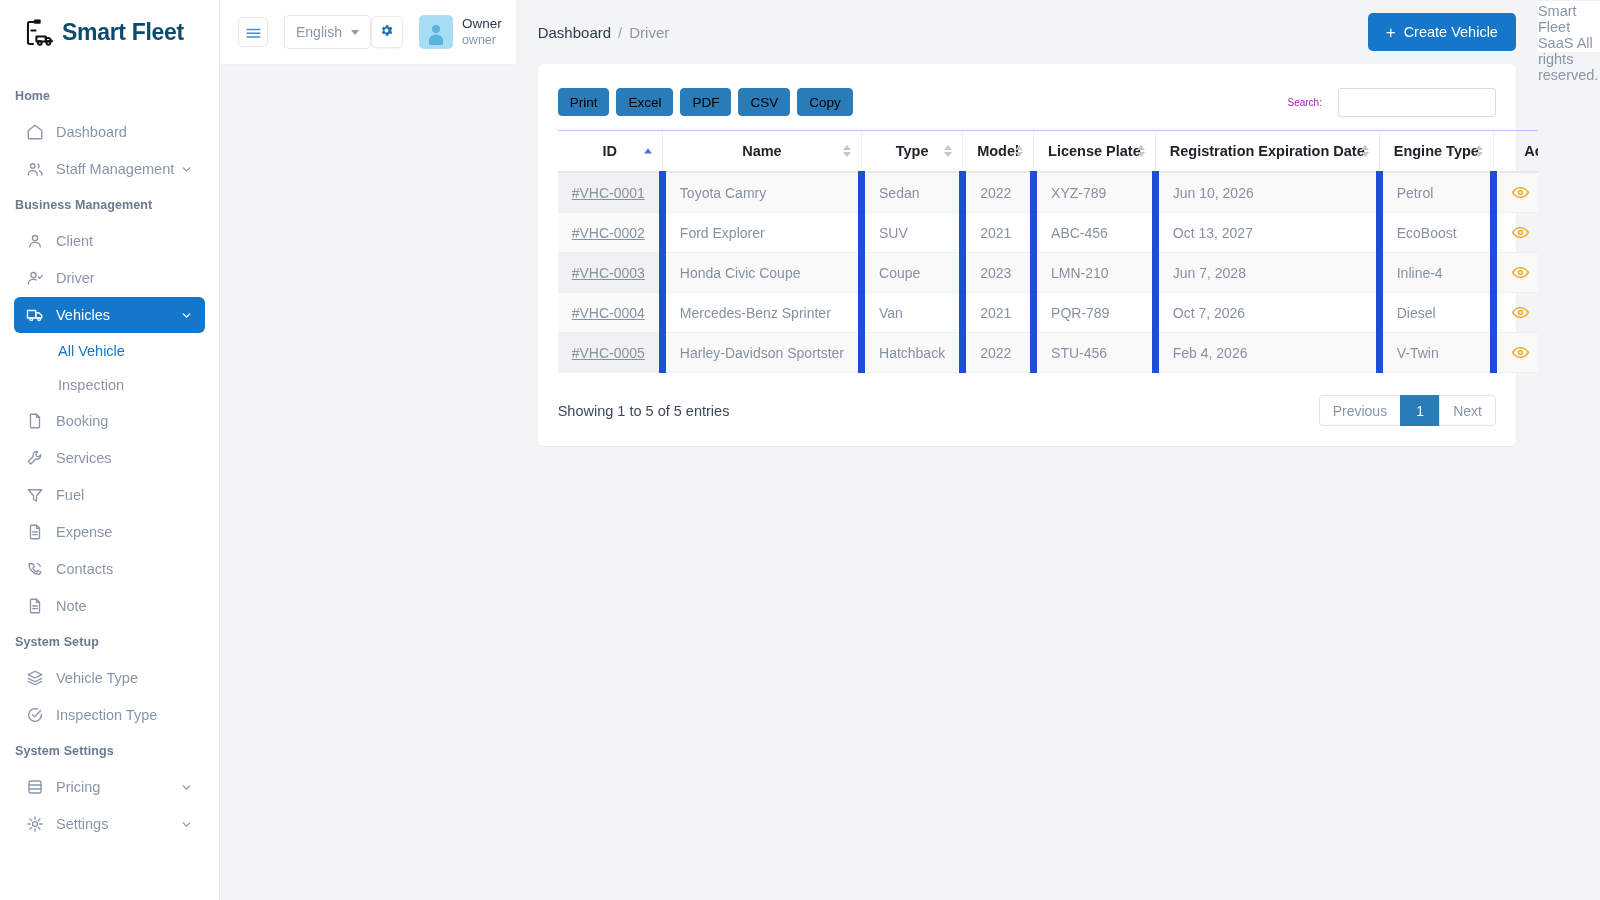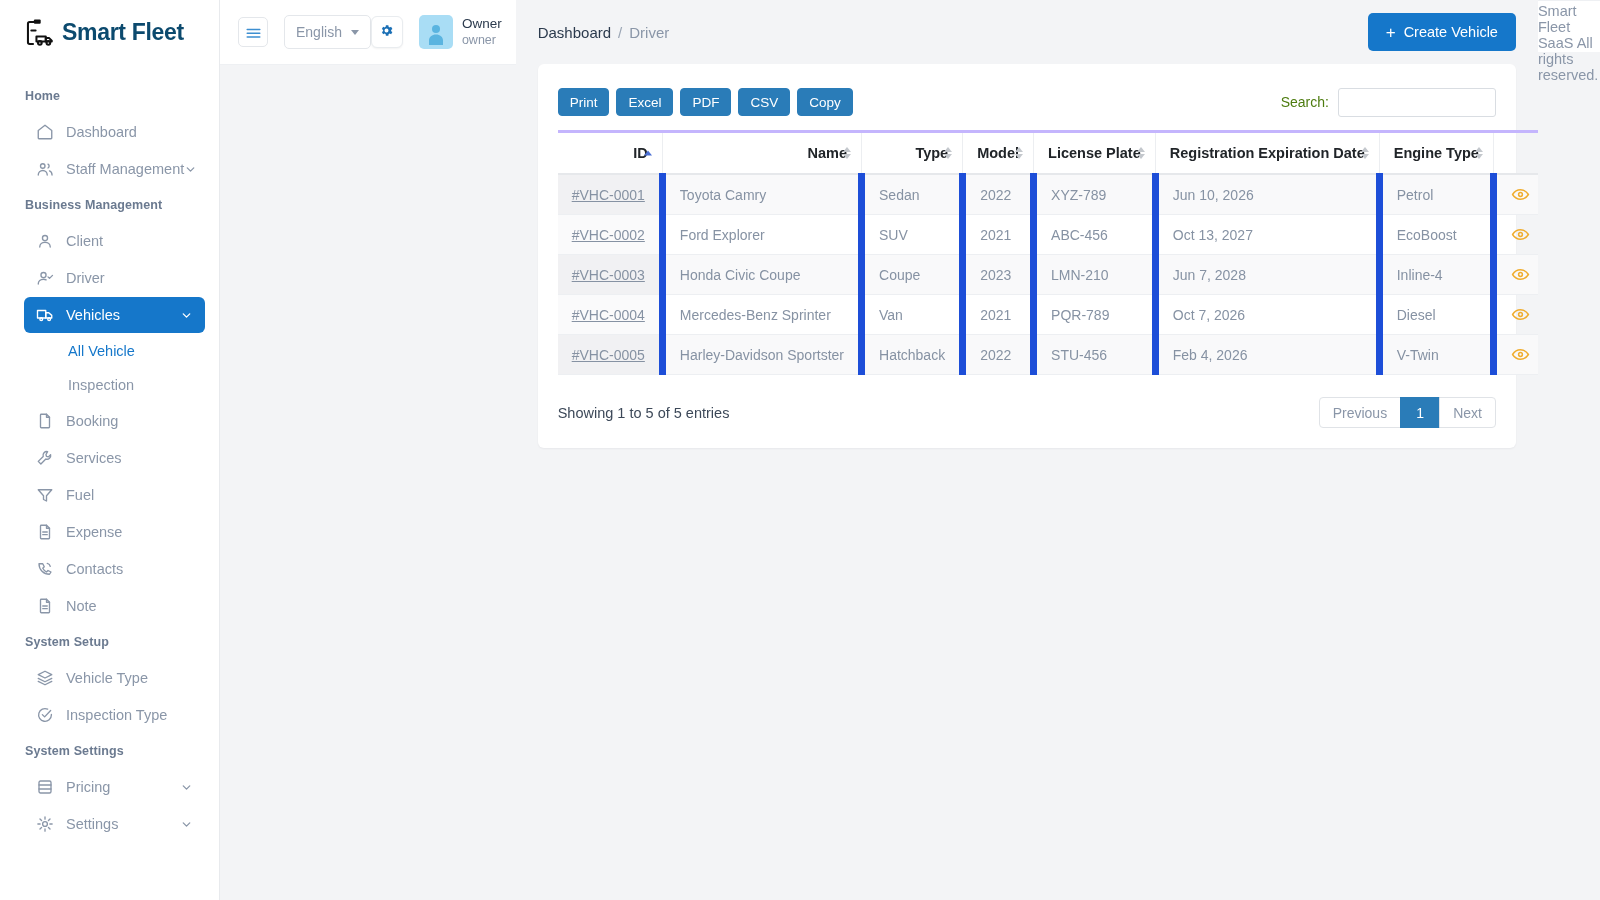--- a/index.html
+++ b/index.html
@@ -24,21 +24,21 @@
     height: 65px; flex: 0 0 65px;
     display: flex; align-items: center;
     padding-left: 22px;
     background: #fff;
   }
   .brand-logo { width: 34px; height: 34px; flex: 0 0 34px; color:#111; }
   .brand-name {
     font-size: 23px; font-weight: bold; color: #0c4a6e;
     letter-spacing: -0.3px; margin-left: 6px;
   }
-  .nav { padding: 14px 0 10px 0; flex: 1 1 auto; margin-left: 10px; }
+  .nav { padding: 14px 0 10px 0; flex: 1 1 auto; }
   .nav-section {
     font-size: 12.5px; font-weight: bold; color: #6b7a90;
     padding: 10px 0 10px 15px;
     letter-spacing: 0.1px;
   }
   .nav-item {
     display: flex; align-items: center;
     height: 36px;
     margin: 1px 14px 1px 14px;
     padding: 0 12px 0 12px;
@@ -164,45 +164,45 @@
 
   .card {
     background: #fff;
     border-radius: 6px;
     padding: 18px 20px 20px 20px;
     box-shadow: 0 1px 2px rgba(16,24,40,.05);
   }
   .tools-row { display: flex; align-items: center; height: 40px; }
   .xbtn {
     height: 28px;
-    background: #2a7cb8; color: #ffffff;
+    background: #2a7cb8; color: #000000;
     border: 1px solid #2a7cb8; border-radius: 4px;
     font-size: 13.5px;
     padding: 0 11px;
     margin-right: 7px;
     cursor: pointer;
     font-family: inherit;
   }
   .search-wrap { margin-left: auto; display: flex; align-items: center; }
-  .search-label { font-size: 14px; color: #4d7c0f; margin-right: 9px; }
+  .search-label { font-size: 10px; color: #a21caf; margin-right: 16px; }
   .search-input {
     width: 158px; height: 29px;
     border: 1px solid #d9dde2; border-radius: 3px;
     padding: 0 8px; font-size: 14px;
     font-family: inherit; color: #3c4858;
     outline: none;
   }
 
   table { width: 100%; border-collapse: collapse; margin-top: 8px; }
   thead th {
-    border-top: 3px solid #c4b5fd;
+    border-top: 1px solid #c4b5fd;
     border-bottom: 2px solid #e6e8eb;
     border-left: 1px solid #eceef1;
     font-size: 14.5px; font-weight: bold; color: #212529;
-    text-align: right;
+    text-align: center;
     padding: 12px 14px;
     position: relative;
     white-space: nowrap;
     cursor: pointer;
   }
   thead th:first-child { border-left: none; }
   .sort-ind {
     position: absolute; right: 10px; top: 50%;
     transform: translateY(-50%);
     display: flex; flex-direction: column; gap: 2px;

